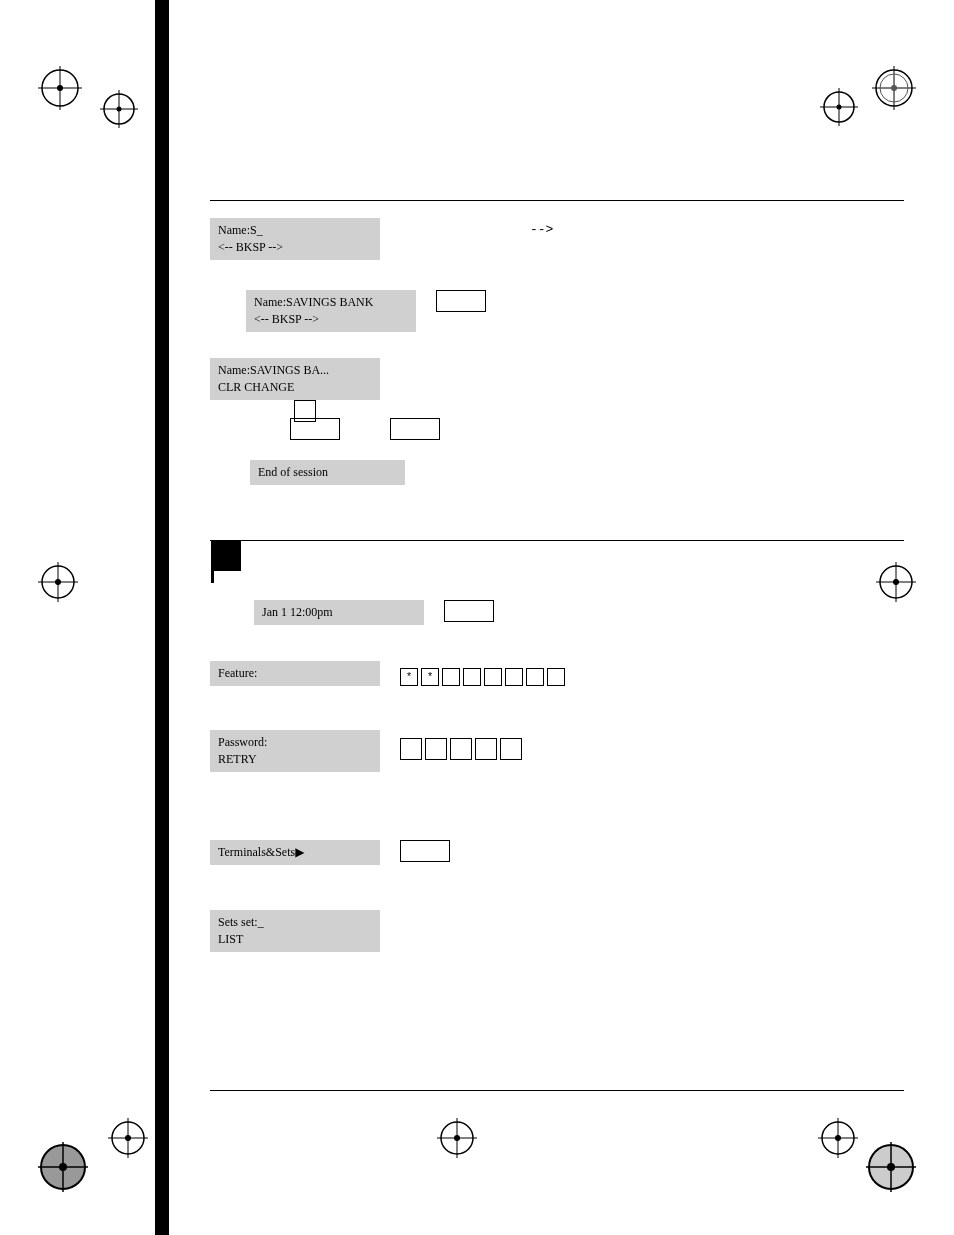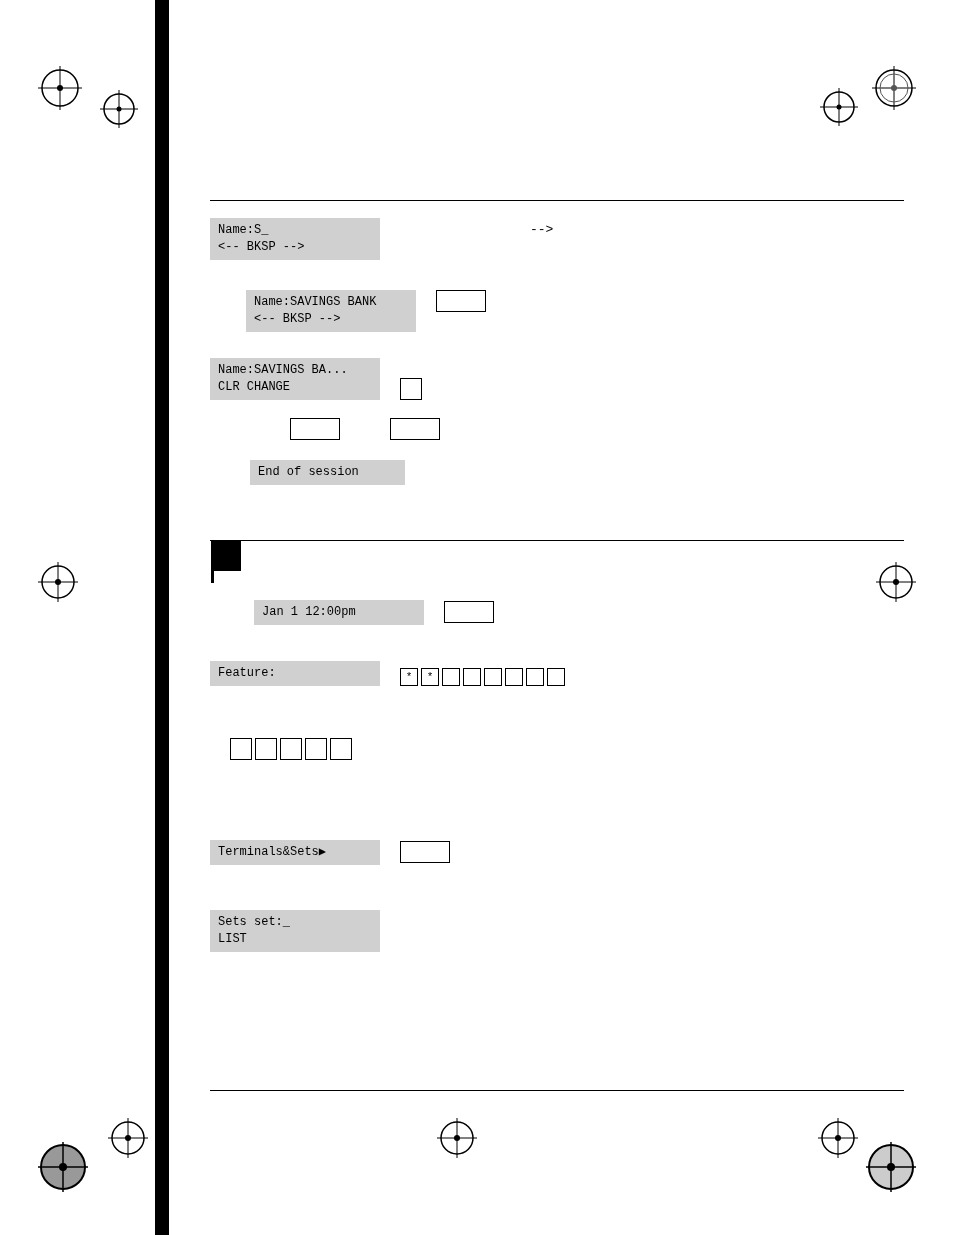--- a/index.html
+++ b/index.html
@@ -31,21 +31,21 @@
       left: 210px;
       right: 50px;
       height: 1px;
       background: #000000;
     }
 
     .label-block {
       background: #d0d0d0;
       padding: 4px 8px;
       min-width: 170px;
-      font-family: Liberation Mono, monospace;
+      font-family: Liberation Serif, serif;
       font-size: 12px;
       line-height: 1.4;
     }
 
     .small-box {
       border: 1px solid #000;
       width: 50px;
       height: 22px;
       margin-left: 20px;
       flex-shrink: 0;
@@ -115,21 +115,21 @@
 </div>
 
 <div style="position:absolute; left:210px; top:290px; display:flex; align-items:flex-start;padding-left:36px;">
   <div class="label-block">
     <span>Name:SAVINGS BANK</span><br>
     <span>&lt;--   BKSP   --&gt;</span>
   </div>
   <div class="small-box"></div>
 </div>
 
-<div style="position:absolute; left:210px; top:358px; display:flex; align-items:flex-end;">
+<div style="position:absolute; left:210px; top:358px; display:flex; align-items:center;flex-direction:column;">
   <div class="label-block">
     <span>Name:SAVINGS BA...</span><br>
     <span>CLR            CHANGE</span>
   </div>
   <div class="tiny-box"></div>
 </div>
 
 <div style="position:absolute; left:270px; top:418px; display:flex; gap:30px;">
   <div class="small-box"></div>
   <div class="small-box"></div>
@@ -139,21 +139,21 @@
   <div class="label-block" style="min-width:155px;margin-left:40px;">
     <span>End of session</span>
   </div>
 </div>
 
 <div class="h-line" style="top: 540px;"></div>
 
 <div style="position:absolute; left:211px; top:541px; width:30px; height:30px; background:#000000;"></div>
 <div style="position:absolute; left:211px; top:571px; width:3px; height:12px; background:#000000;"></div>
 
-<div style="position:absolute; left:210px; top:600px; display:flex; align-items:center;padding-left:44px;">
+<div style="position:absolute; left:210px; top:600px; display:flex; align-items:flex-start;padding-left:44px;">
   <div class="label-block">
     <span>Jan 1   12:00pm</span>
   </div>
   <div class="small-box"></div>
 </div>
 
 <div style="position:absolute; left:210px; top:660px; display:flex; align-items:flex-end;">
   <div class="label-block">
     <span>Feature:</span>
   </div>
@@ -163,30 +163,34 @@
     <div class="check-box"></div>
     <div class="check-box"></div>
     <div class="check-box"></div>
     <div class="check-box"></div>
     <div class="check-box"></div>
     <div class="check-box"></div>
   </div>
 </div>
 
 <div style="position:absolute; left:210px; top:730px; display:flex; align-items:flex-start;">
+  <div class="label-block">
+    <span>Password:</span><br>
+    <span>              RETRY</span>
+  </div>
   <div class="pass-boxes">
     <div class="pass-box"></div>
     <div class="pass-box"></div>
     <div class="pass-box"></div>
     <div class="pass-box"></div>
     <div class="pass-box"></div>
   </div>
 </div>
 
-<div style="position:absolute; left:210px; top:840px; display:flex; align-items:center;">
+<div style="position:absolute; left:210px; top:840px; display:flex; align-items:flex-start;">
   <div class="label-block">
     <span>Terminals&amp;Sets▶</span>
   </div>
   <div class="small-box"></div>
 </div>
 
 <div style="position:absolute; left:210px; top:910px; display:flex; align-items:flex-start;">
   <div class="label-block">
     <span>Sets set:_</span><br>
     <span>                LIST</span>

